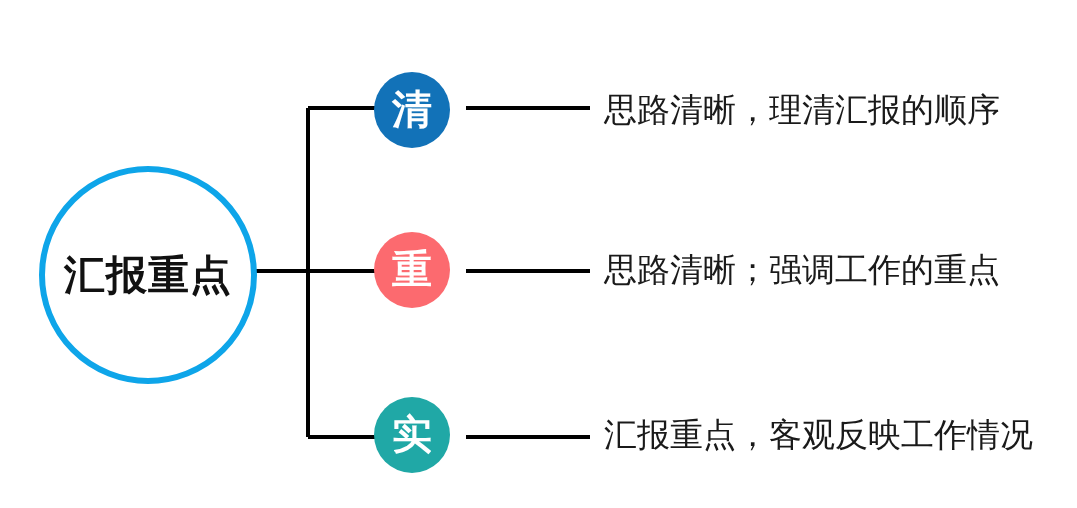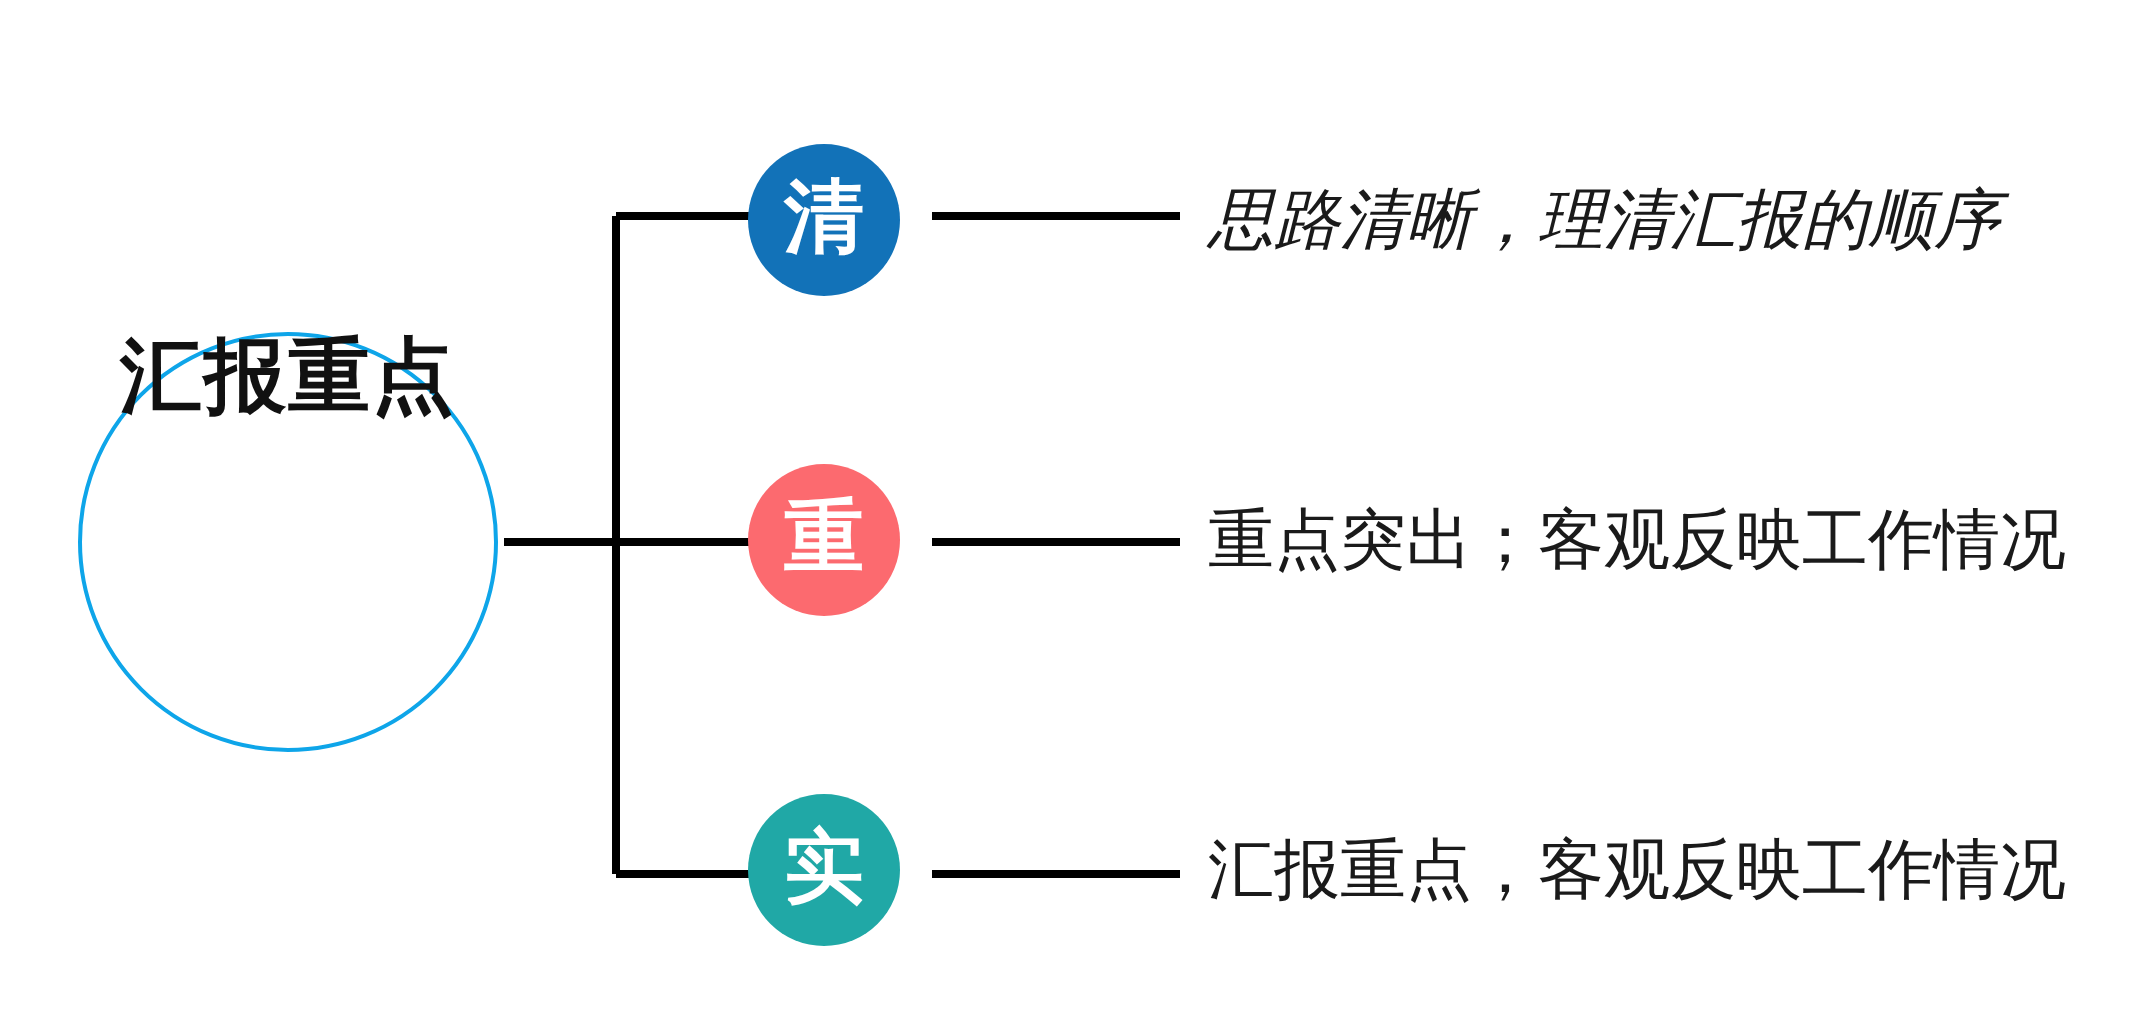--- a/index.html
+++ b/index.html
@@ -18,24 +18,25 @@
     overflow: hidden;
   }
 
   
   .hub {
     position: absolute;
     left: 39px;
     top: 166px;
     width: 206px;
     height: 206px;
-    border: 2px solid #0ea5e9;
+    border: 6px solid #0ea5e9;
     border-radius: 50%;
     box-sizing: content-box;
     display: flex;
+    align-items: center;
     justify-content: center;
   }
   .hub-label {
     font-size: 41px;
     font-weight: bold;
     color: #111111;
     letter-spacing: 1px;
     line-height: 1;
     white-space: nowrap;
   }
@@ -73,21 +74,21 @@
 
   
   .node-desc {
     position: absolute;
     left: 604px;
     font-size: 33px;
     color: #1a1a1a;
     line-height: 1;
     white-space: nowrap;
   }
-  #desc-0 { top: 93px; font-style: italic; }
+  #desc-0 { top: 93px; }
   #desc-1 { top: 253px; }
   #desc-2 { top: 418px; }
 </style>
 </head>
 <body>
 
 <div id="canvas">
 
   <svg id="connectors" viewBox="0 0 1077 508" xmlns="http://www.w3.org/2000/svg">
     <g stroke="#000000" stroke-width="4" fill="none" stroke-linecap="butt">
@@ -114,16 +115,16 @@
     <span class="glyph">清</span>
   </div>
   <div class="node-circle" id="node-1" style="background: rgb(252, 106, 111);">
     <span class="glyph">重</span>
   </div>
   <div class="node-circle" id="node-2" style="background: rgb(32, 168, 166);">
     <span class="glyph">实</span>
   </div>
 
   <div class="node-desc" id="desc-0">思路清晰，理清汇报的顺序</div>
-  <div class="node-desc" id="desc-1">重点突出；客观反映工作情况</div>
+  <div class="node-desc" id="desc-1">思路清晰；强调工作的重点</div>
   <div class="node-desc" id="desc-2">汇报重点，客观反映工作情况</div>
 
 </div>
 
 </body></html>

